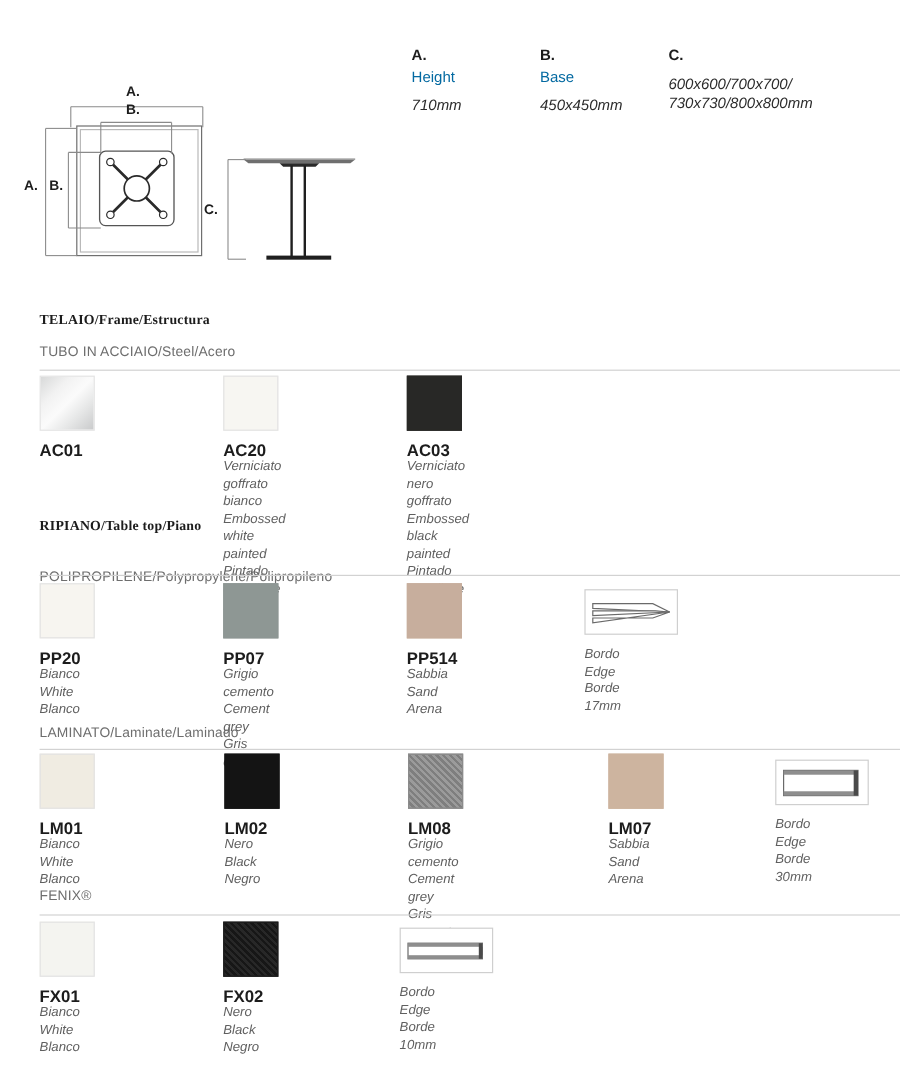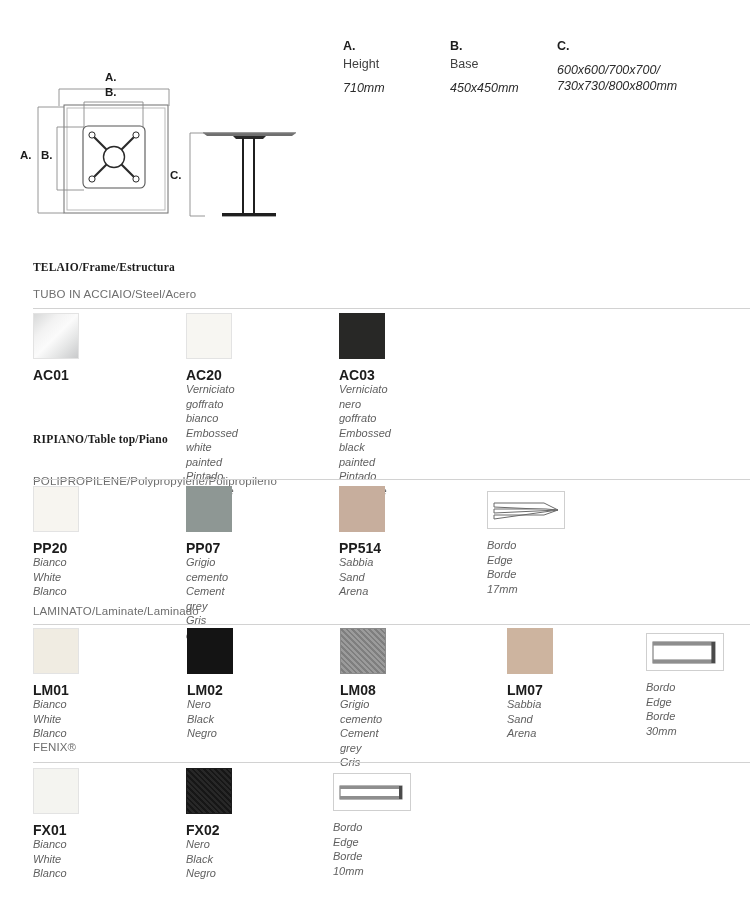--- a/index.html
+++ b/index.html
@@ -29,21 +29,21 @@
   .spec-col { width: 107px; }
   .spec-col.wide { width: 190px; }
   .spec-letter {
     font-size: 12.5px;
     font-weight: bold;
     color: #1c1c1c;
     line-height: 17px;
   }
   .spec-name {
     font-size: 12.5px;
-    color: #404040;
+    color: #0369a1;
     line-height: 18px;
   }
   .spec-value {
     font-size: 12.5px;
     font-style: italic;
     color: #2b2b2b;
     line-height: 16px;
     margin-top: 7px;
     white-space: pre-line;
   }

